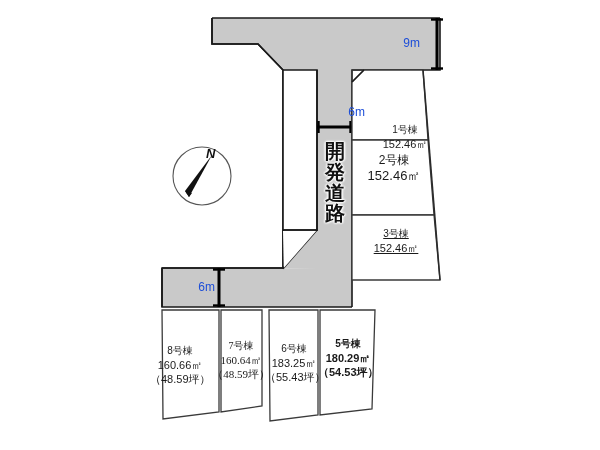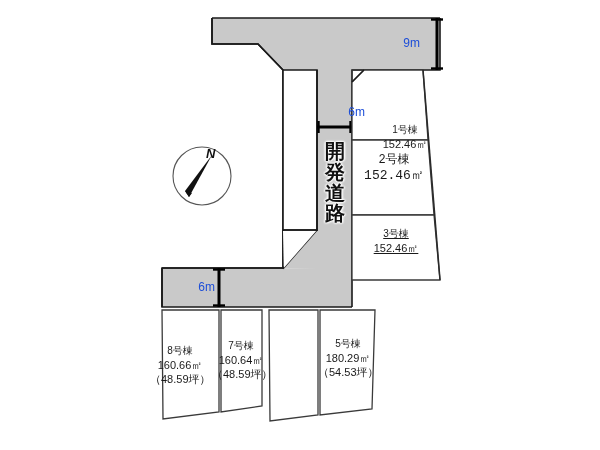--- a/index.html
+++ b/index.html
@@ -113,38 +113,43 @@
     <div>発</div>
     <div>道</div>
     <div>路</div>
   </div>
 
   <div class="lbl" style="left:359px;top:84px;width:92px;margin-top:40px;">
     <div class="t1">1号棟</div>
     <div class="t2">152.46㎡</div>
   </div>
 
-  <div class="lbl" style="left:348px;top:153px;width:92px;font-family:Liberation Mono, monospace;">
+  <div class="lbl" style="left:348px;top:153px;width:92px;">
     <div class="t1" style="font-size:12px;">2号棟</div>
     <div class="t2" style="font-size:13px;">152.46㎡</div>
   </div>
 
   <div class="lbl" style="left:350px;top:228px;width:92px;text-decoration:underline;">
     <div class="t1">3号棟</div>
     <div class="t2">152.46㎡</div>
   </div>
 
-  <div class="lbl" style="left:318px;top:338px;width:60px;">
+  <div class="lbl" style="left:318px;top:338px;width:60px;font-weight:bold;">
     <div class="t1">5号棟</div>
     <div class="t2">180.29㎡</div>
     <div class="t3">（54.53坪）</div>
   </div>
 
+  <div class="lbl" style="left:265px;top:343px;width:58px;">
+    <div class="t1">6号棟</div>
+    <div class="t2">183.25㎡</div>
+    <div class="t3">（55.43坪）</div>
+  </div>
 
-  <div class="lbl" style="left:212px;top:340px;width:58px;">
+  <div class="lbl" style="left:212px;top:340px;width:58px;font-family:Liberation Serif, serif;">
     <div class="t1">7号棟</div>
     <div class="t2">160.64㎡</div>
     <div class="t3">（48.59坪）</div>
   </div>
 
   <div class="lbl" style="left:150px;top:345px;width:60px;">
     <div class="t1">8号棟</div>
     <div class="t2">160.66㎡</div>
     <div class="t3">（48.59坪）</div>
   </div>

